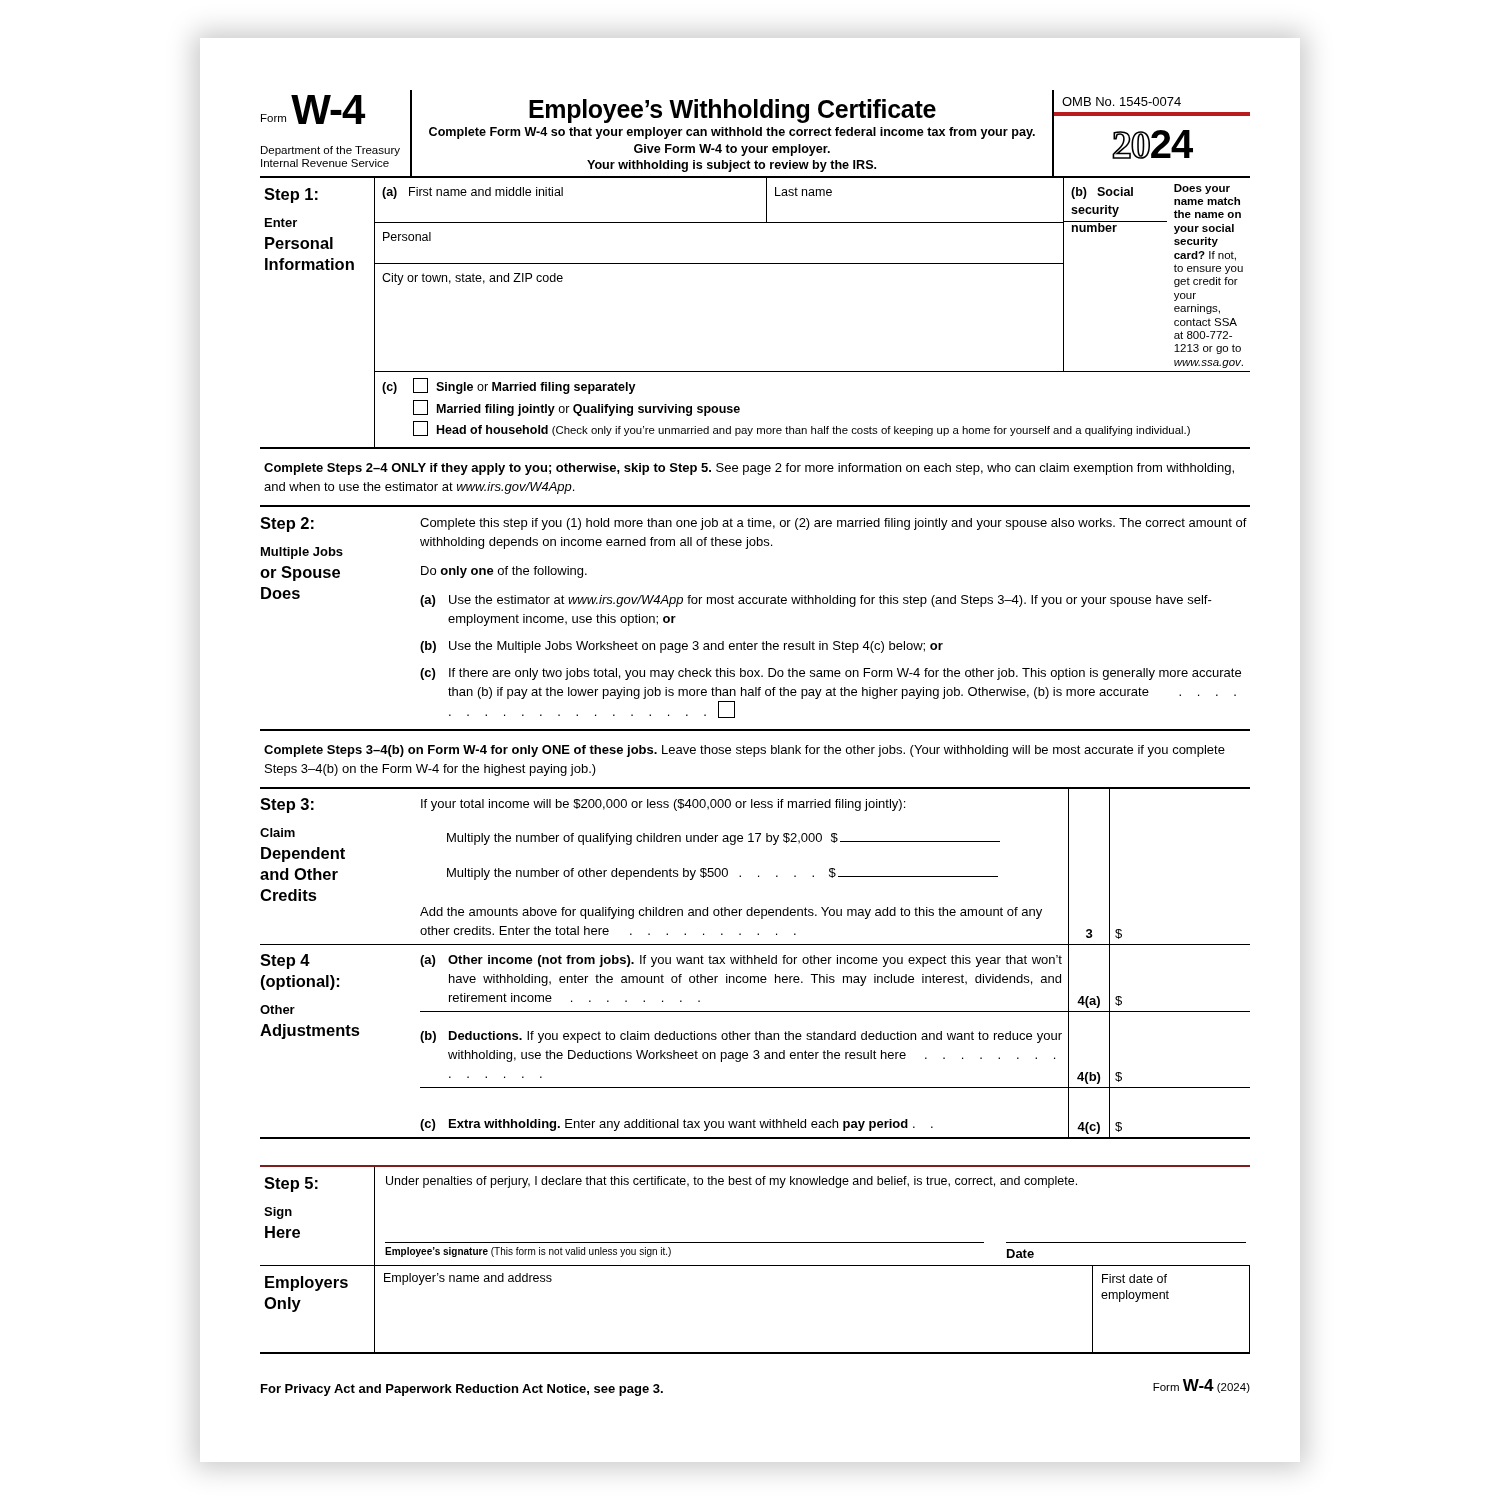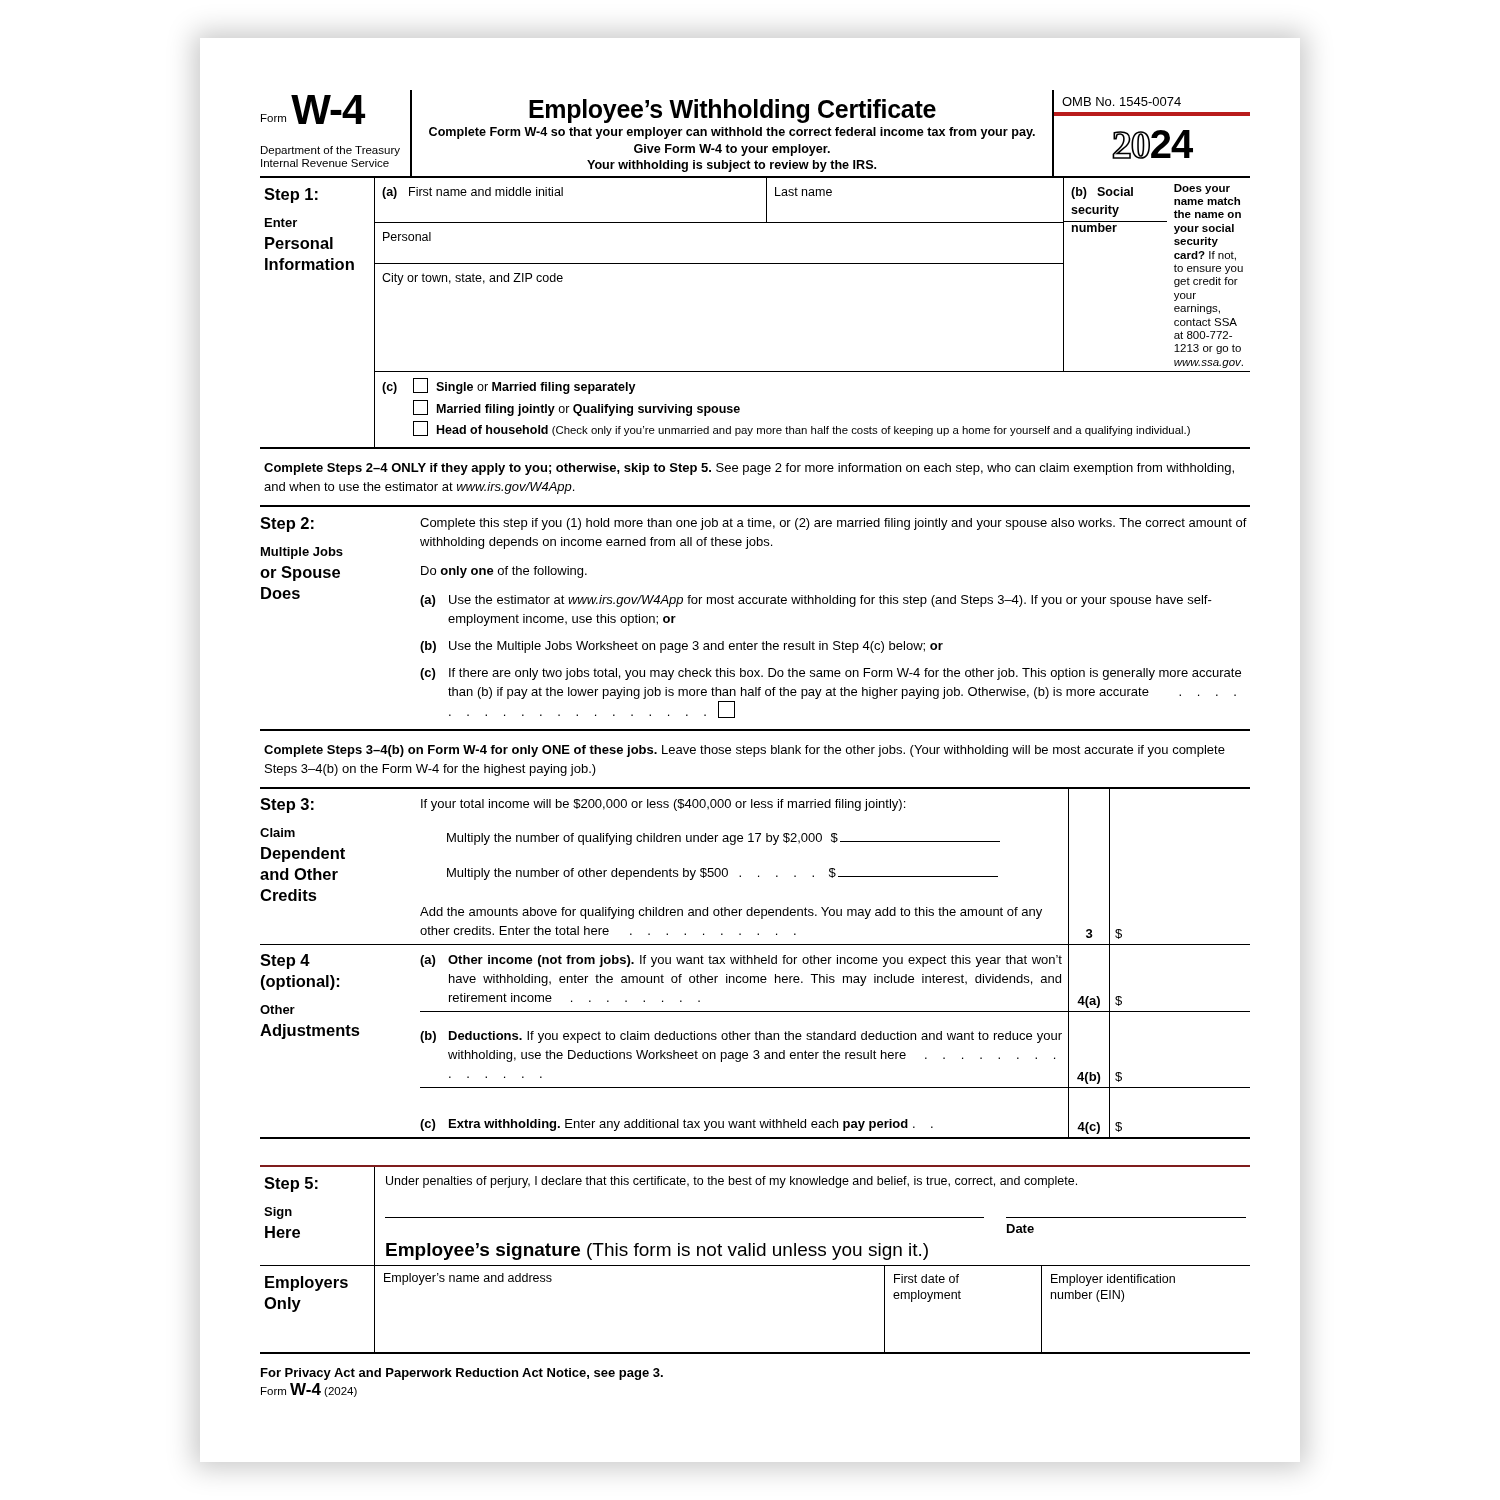--- a/index.html
+++ b/index.html
@@ -92,32 +92,32 @@
   .mult .txt{white-space:nowrap;}
   .mult .dol{margin-left:8px;margin-right:2px;}
   .mult .ln{flex:0 0 160px;border-bottom:1.5px solid #000;height:15px;}
 
   
   .s5{display:flex;border-bottom:1.5px solid #000;}
   .s5-label{width:110px;flex:none;border-right:1.5px solid #000;padding:6px 0 4px 4px;}
   .s5-body{flex:1;padding:7px 6px 4px 10px;position:relative;height:98px;box-sizing:border-box;}
   .perjury{font-size:12.5px;}
   .sigrow{position:absolute;bottom:4px;left:10px;right:4px;display:flex;}
-  .sigbox{flex:1;border-top:1.5px solid #000;padding-top:21px;font-size:19px;margin-right:22px;}
+  .sigbox{flex:1;border-top:1.5px solid #000;padding-top:3px;font-size:10px;margin-right:22px;}
   .datebox{width:240px;border-top:1.5px solid #000;padding-top:3px;font-size:13px;font-weight:bold;}
 
   
   .emp{display:flex;border-bottom:2px solid #000;height:86px;}
   .emp-label{width:110px;flex:none;border-right:1.5px solid #000;padding:6px 0 4px 4px;}
   .emp-name{flex:1;border-right:1.5px solid #000;padding:5px 0 0 8px;font-size:12.5px;}
   .emp-date{width:148px;flex:none;border-right:1.5px solid #000;padding:5px 0 0 8px;font-size:12.5px;line-height:16px;}
   .emp-ein{width:200px;flex:none;padding:5px 0 0 8px;font-size:12.5px;line-height:16px;}
 
   
-  .foot{display:flex;justify-content:space-between;align-items:flex-start;padding-top:11px;font-size:13px;flex-direction:column;}
+  .foot{display:flex;justify-content:space-between;align-items:flex-end;padding-top:22px;font-size:13px;}
   .foot .r{font-size:11.5px;}
   .foot .r b{font-size:17px;}
 </style>
 </head>
 <body>
 
 <div id="page">
 <div id="form">
 
   <div class="header">
@@ -368,24 +368,20 @@
         <div class="steplab">Employers</div>
         <div class="steplab">Only</div>
       </div>
       <div class="emp-name">
         <span>Employer’s name and address</span>
       </div>
       <div class="emp-date">
         <div>First date of</div>
         <div>employment</div>
       </div>
-      <div class="emp-ein">
-        <div>Employer identification</div>
-        <div>number (EIN)</div>
-      </div>
     </div>
   </div>
 
   <div class="foot">
     <div class="b">For Privacy Act and Paperwork Reduction Act Notice, see page 3.</div>
     <div class="r">
       <span>Form</span>
       <b>W-4</b>
       <span>(2024)</span>
     </div>

